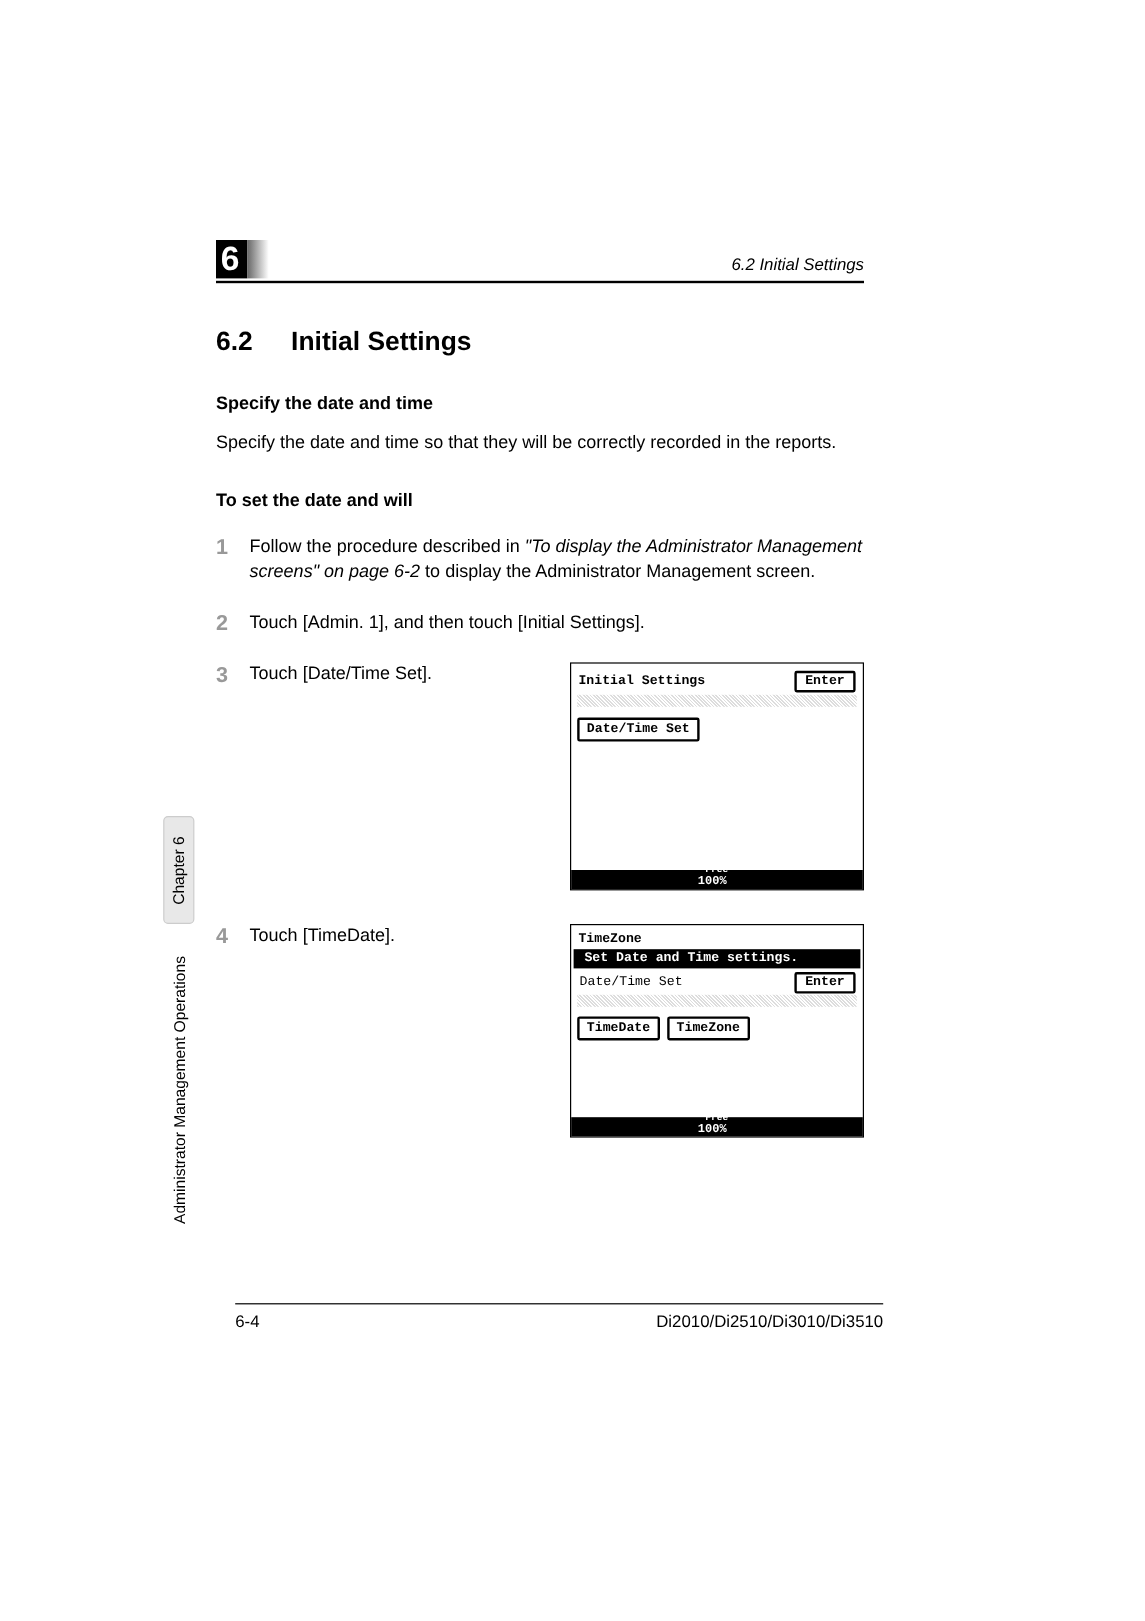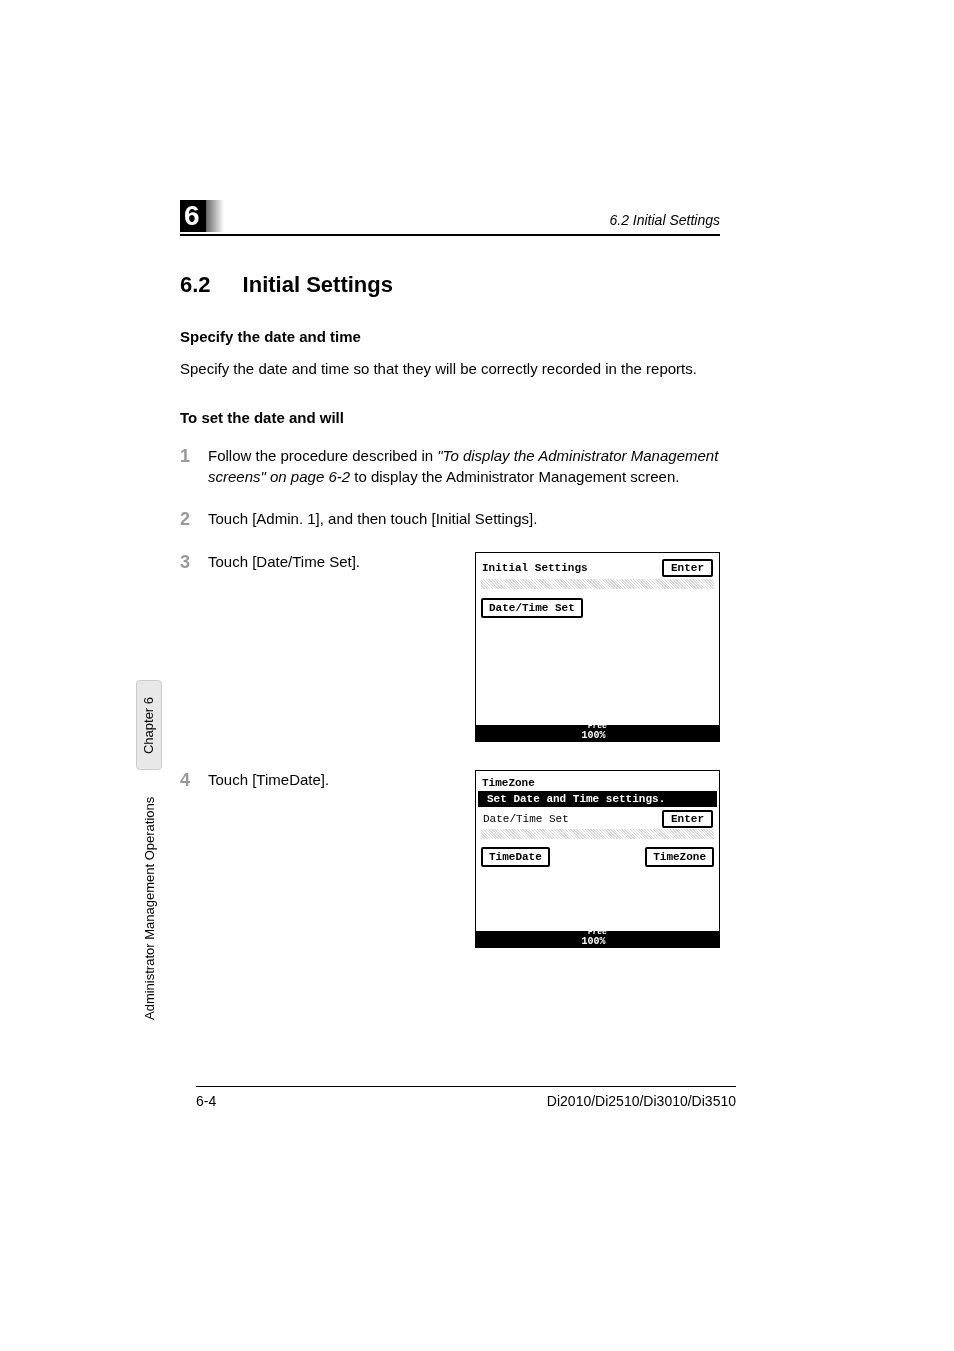--- a/index.html
+++ b/index.html
@@ -137,21 +137,20 @@
     font-family: "Courier New", monospace;
     font-size: 11px;
     display: inline-block;
     border-radius: 2px;
     margin-left: 5px;
   }
   .lcd-row-btns {
      padding: 3px 5px;
      display: flex;
      gap: 6px;
-     justify-content: space-between;
   }
   .lcd-footer {
     background: #000;
     color: #fff;
     height: 16px;
     font-size: 10px;
     display: flex;
     justify-content: flex-end;
     align-items: center;
     padding-right: 8px;

